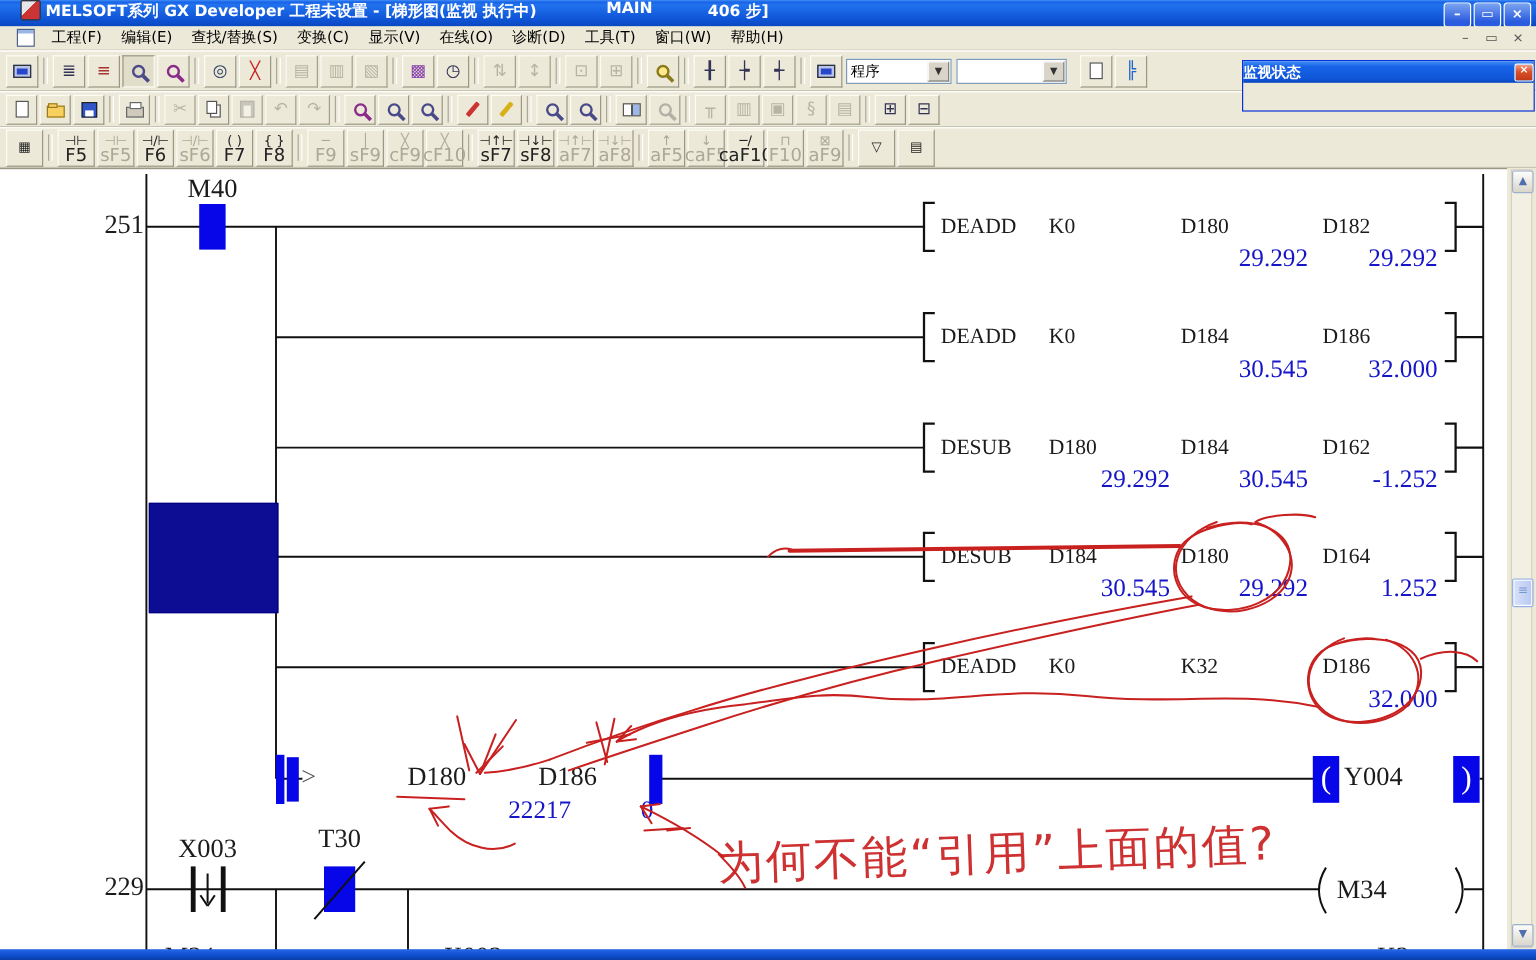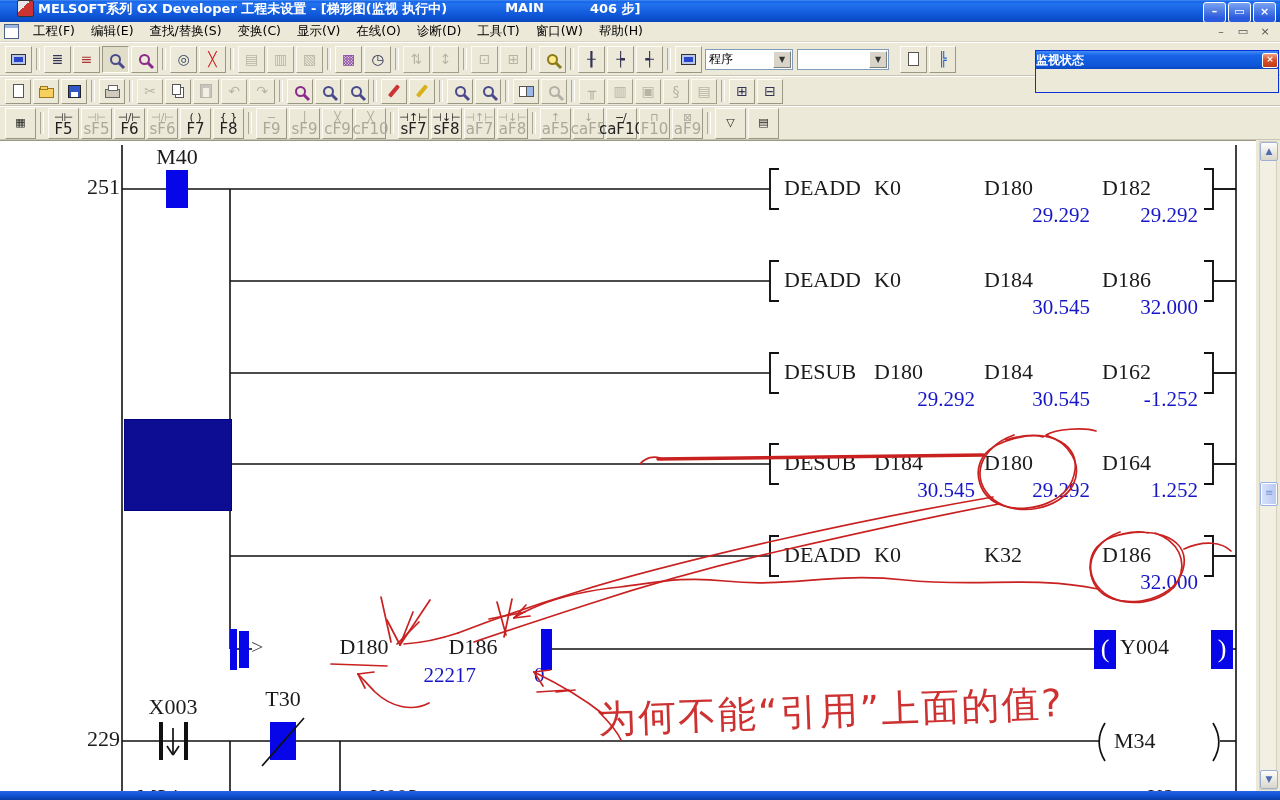--- a/index.html
+++ b/index.html
@@ -11,21 +11,21 @@
     color:#fff;font-weight:bold;font-size:13px;padding-left:17px;box-sizing:border-box;}
   #app-icon{width:15px;height:15px;border-radius:2px;margin-right:4px;
     background:linear-gradient(135deg,#e6e6e6 0 40%,#c33 40% 100%);border:1px solid #333;flex:0 0 auto;}
   #titlebar .tsp1{margin-left:58px;} #titlebar .tsp2{margin-left:46px;}
   #winbtns{position:absolute;right:4px;top:2px;display:flex;gap:2px;}
   .wbtn{width:21px;height:19px;border-radius:3px;border:1px solid #fff;color:#fff;font-size:11px;line-height:17px;
     text-align:center;background:linear-gradient(180deg,#7ba4f0,#2a5ade 80%);font-weight:bold;}
 
   
   #menubar{position:absolute;left:0;top:22px;width:1280px;height:20px;background:#ece9d8;display:flex;
-    align-items:center;font-size:12.5px;color:#000;border-bottom:1px solid #d8d5c4;box-sizing:border-box;}
+    align-items:center;font-size:12.5px;color:#000;border-bottom:1px solid #d8d5c4;box-sizing:border-box;padding-left:10px;}
   #mdi-icon{width:13px;height:13px;background:#fff;border:1px solid #4d6185;margin:0 6px 0 4px;
     box-shadow:inset 0 3px 0 #9ab6e4;}
   .mitem{padding:2px 8px;}
   #mdibtns{position:absolute;right:6px;top:24px;display:flex;gap:4px;color:#555;font-size:11px;}
   .mdib{width:16px;height:14px;text-align:center;line-height:13px;border:1px solid transparent;}
 
   
   .toolbar{position:absolute;left:0;width:1280px;background:#ece9d8;display:flex;align-items:center;
     border-top:1px solid #fff;border-bottom:1px solid #c8c5b2;box-sizing:border-box;padding-left:4px;}
   #tb1{top:42px;height:34px;} #tb2{top:76px;height:30px;} #tb3{top:106px;height:34px;}
@@ -115,21 +115,21 @@
 
   
   .irow{position:absolute;left:0;width:1256px;height:62px;}
   .irow .mn{position:absolute;left:784px;top:0;width:100px;}
   .irow .op1{position:absolute;left:874px;top:0;width:100px;}
   .irow .op2{position:absolute;left:984px;top:0;width:106px;}
   .irow .op3{position:absolute;left:1102px;top:0;width:100px;}
   .irow .v1{position:absolute;left:865px;top:28px;width:110px;}
   .irow .v2{position:absolute;left:980px;top:28px;width:110px;}
   .irow .v3{position:absolute;left:1088px;top:28px;width:110px;}
-  .irow .mn,.irow .op1,.irow .op2,.irow .op3{font-size:22px;color:#1b1b1b;height:28px;line-height:28px;}
+  .irow .mn,.irow .op1,.irow .op2,.irow .op3{font-size:18px;color:#1b1b1b;height:28px;line-height:28px;}
   .irow .v1,.irow .v2,.irow .v3{font-size:21px;color:#1616c8;height:26px;line-height:26px;text-align:right;}
 </style>
 </head>
 <body>
 
 <div id="titlebar">
   <span id="app-icon"></span>
   <span>MELSOFT系列 GX Developer 工程未设置 - [梯形图(监视 执行中)</span>
   <span class="tsp1">MAIN</span>
   <span class="tsp2">406 步]</span>

